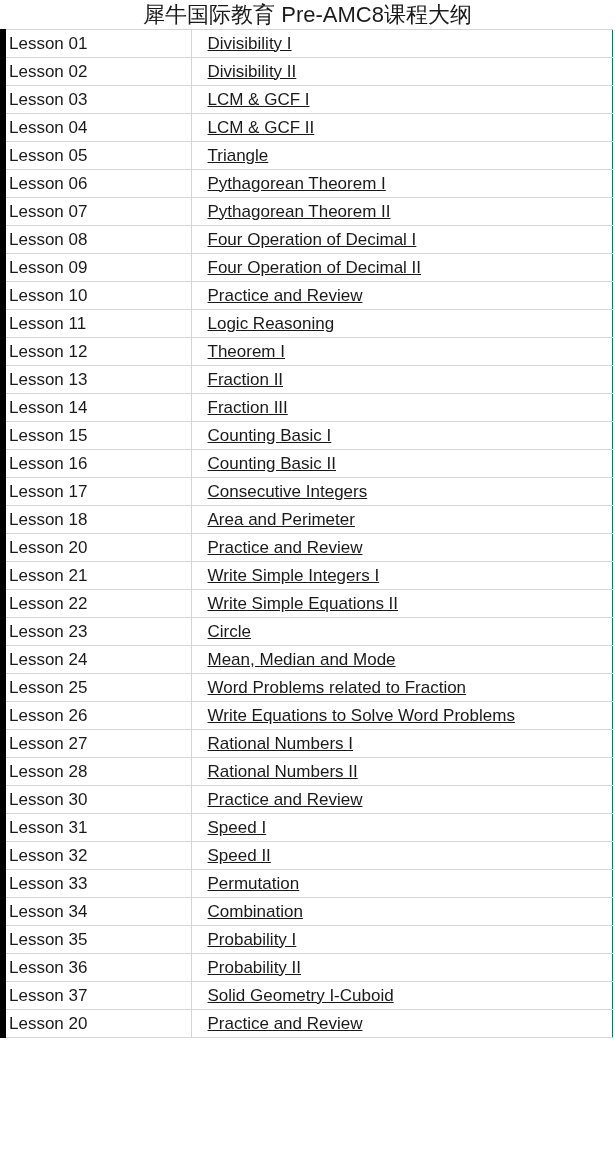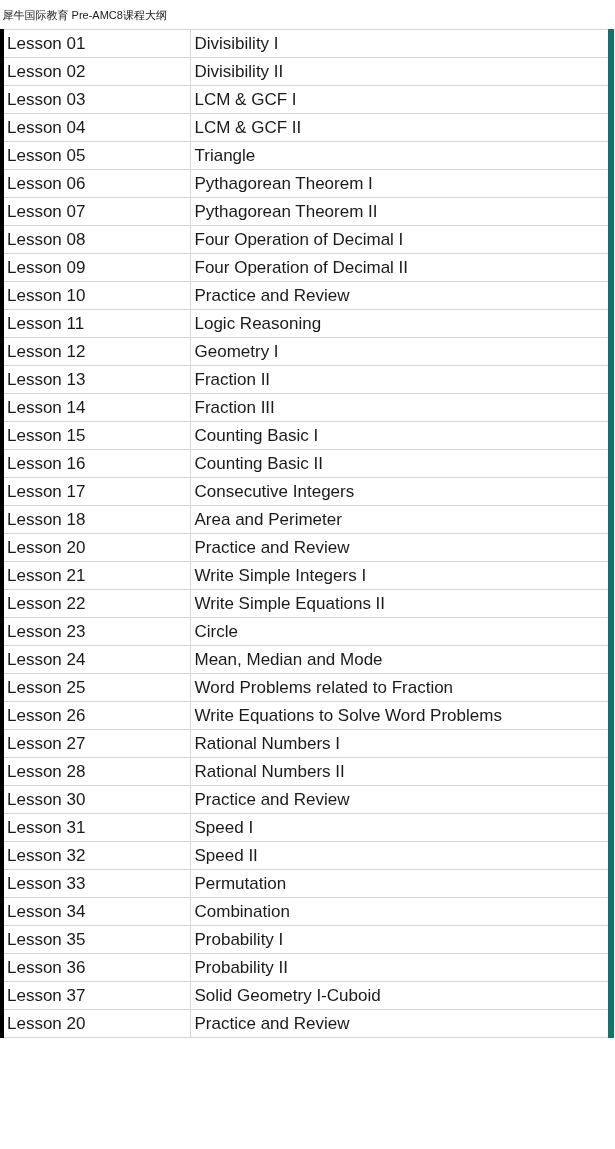--- a/index.html
+++ b/index.html
@@ -45,34 +45,36 @@
     white-space: nowrap;
     overflow: hidden;
     background: #ffffff;
   }
 
   table.syllabus tr.title-row td {
     border-top: 1px solid #ffffff;
     border-left: 1px solid #ffffff;
     border-right: 1px solid #ffffff;
     border-bottom: 1px solid #d5d5d5;
+    text-align: center;
     height: 28px;
-    font-size: 11px;
+    font-size: 22px;
     padding: 0;
     letter-spacing: 0px;
   }
 
   table.syllabus td.lesson-cell {
-    border-left: 4px solid #000000;
+    border-left: 6px solid #000000;
     padding-left: 3px;
   }
 
   table.syllabus td.topic-cell {
-    padding-left: 4px;
-    border-right: 6px solid #0f766e;
+    padding-left: 16px;
+    border-right: 1px solid #0f766e;
+    text-decoration: underline;
   }
 </style>
 </head>
 <body>
 
 <div class="sheet">
   <table class="syllabus">
     <colgroup>
       <col class="c-lesson">
       <col class="c-topic">
@@ -120,21 +122,21 @@
         <tr>
           <td class="lesson-cell">Lesson 10</td>
           <td class="topic-cell">Practice and Review</td>
         </tr>
         <tr>
           <td class="lesson-cell">Lesson 11</td>
           <td class="topic-cell">Logic Reasoning</td>
         </tr>
         <tr>
           <td class="lesson-cell">Lesson 12</td>
-          <td class="topic-cell">Geometry I</td>
+          <td class="topic-cell">Theorem I</td>
         </tr>
         <tr>
           <td class="lesson-cell">Lesson 13</td>
           <td class="topic-cell">Fraction II</td>
         </tr>
         <tr>
           <td class="lesson-cell">Lesson 14</td>
           <td class="topic-cell">Fraction III</td>
         </tr>
         <tr>

